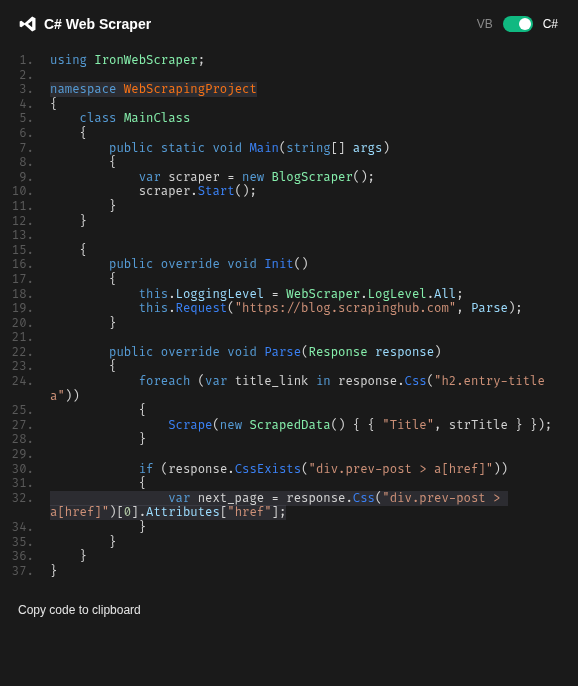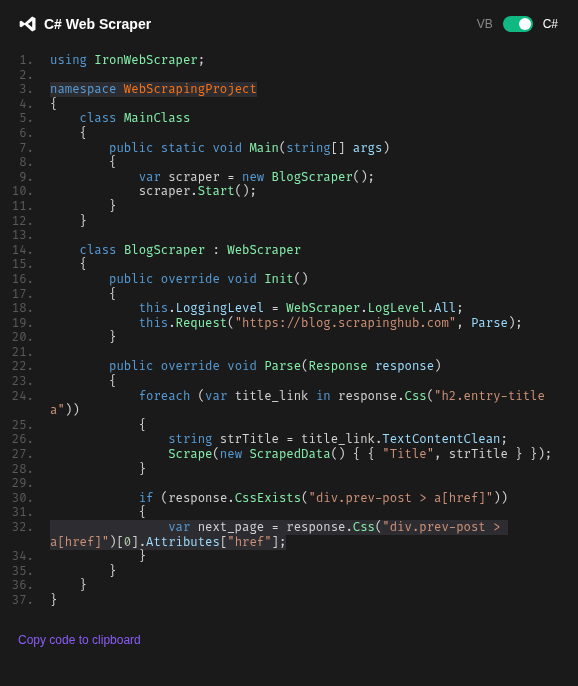--- a/index.html
+++ b/index.html
@@ -76,30 +76,30 @@
   .code {
     flex: 1;
     white-space: pre-wrap;
     word-break: break-word;
     padding-left: 6px;
     padding-right: 10px;
   }
   .hl { background: rgba(100,100,120,0.25); display: inline; }
   .tk-kw  { color: #569cd6; }
   .tk-cls { color: #86efac; }
-  .tk-mth { color: #86efac; }
+  .tk-mth { color: #3b82f6; }
   .tk-str { color: #ce9178; }
   .tk-prm { color: #9cdcfe; }
   .tk-pln { color: #d4d4d4; }
   .tk-pun { color: #d4d4d4; }
   .tk-num { color: #b5cea8; }
   .tk-nsp { color: #f97316; }
   .footer {
     padding: 14px 18px;
-    color: #8b5cf6;
+    color: #e5e5e5;
     font-size: 12px;
     cursor: pointer;
   }
 </style>
 </head>
 <body>
 
 <div class="header">
   <div class="header-left">
     <span class="logo-icon">
@@ -163,24 +163,20 @@
     </div>
     <div class="line">
       <span class="gutter">12.</span>
       <span class="code"><span class="tk-pln">    </span><span class="tk-pun">}</span></span>
     </div>
     <div class="line">
       <span class="gutter">13.</span>
       <span class="code"></span>
     </div>
     <div class="line">
-      <span class="gutter">14.</span>
-      <span class="code"><span class="tk-pln">    </span><span class="tk-kw">class</span><span class="tk-pln"> </span><span class="tk-cls">BlogScraper</span><span class="tk-pln"> </span><span class="tk-pun">:</span><span class="tk-pln"> </span><span class="tk-cls">WebScraper</span></span>
-    </div>
-    <div class="line">
       <span class="gutter">15.</span>
       <span class="code"><span class="tk-pln">    </span><span class="tk-pun">{</span></span>
     </div>
     <div class="line">
       <span class="gutter">16.</span>
       <span class="code"><span class="tk-pln">        </span><span class="tk-kw">public</span><span class="tk-pln"> </span><span class="tk-kw">override</span><span class="tk-pln"> </span><span class="tk-kw">void</span><span class="tk-pln"> </span><span class="tk-mth">Init</span><span class="tk-pun">()</span></span>
     </div>
     <div class="line">
       <span class="gutter">17.</span>
       <span class="code"><span class="tk-pln">        </span><span class="tk-pun">{</span></span>
@@ -211,24 +207,20 @@
     </div>
     <div class="line">
       <span class="gutter">24.</span>
       <span class="code"><span class="tk-pln">            </span><span class="tk-kw">foreach</span><span class="tk-pln"> </span><span class="tk-pun">(</span><span class="tk-kw">var</span><span class="tk-pln"> title_link </span><span class="tk-kw">in</span><span class="tk-pln"> response</span><span class="tk-pun">.</span><span class="tk-mth">Css</span><span class="tk-pun">(</span><span class="tk-str">"h2.entry-title a"</span><span class="tk-pun">))</span></span>
     </div>
     <div class="line">
       <span class="gutter">25.</span>
       <span class="code"><span class="tk-pln">            </span><span class="tk-pun">{</span></span>
     </div>
     <div class="line">
-      <span class="gutter">26.</span>
-      <span class="code"><span class="tk-pln">                </span><span class="tk-kw">string</span><span class="tk-pln"> strTitle </span><span class="tk-pun">=</span><span class="tk-pln"> title_link</span><span class="tk-pun">.</span><span class="tk-prm">TextContentClean</span><span class="tk-pun">;</span></span>
-    </div>
-    <div class="line">
       <span class="gutter">27.</span>
       <span class="code"><span class="tk-pln">                </span><span class="tk-mth">Scrape</span><span class="tk-pun">(</span><span class="tk-kw">new</span><span class="tk-pln"> </span><span class="tk-cls">ScrapedData</span><span class="tk-pun">() { { </span><span class="tk-str">"Title"</span><span class="tk-pun">, strTitle } });</span></span>
     </div>
     <div class="line">
       <span class="gutter">28.</span>
       <span class="code"><span class="tk-pln">            </span><span class="tk-pun">}</span></span>
     </div>
     <div class="line">
       <span class="gutter">29.</span>
       <span class="code"></span>

